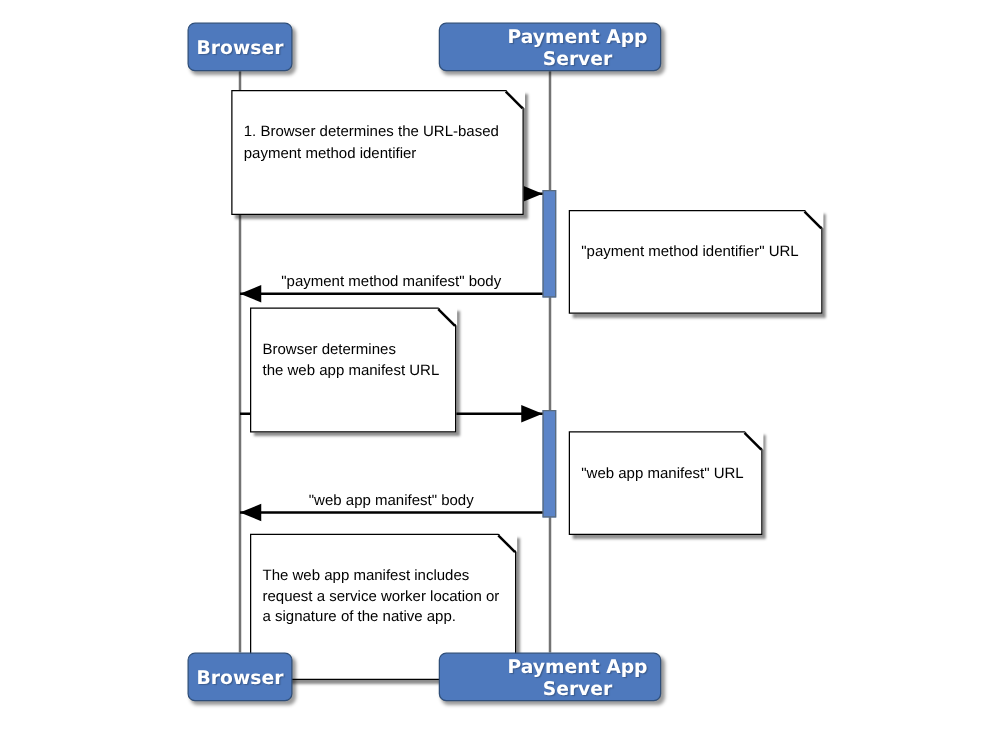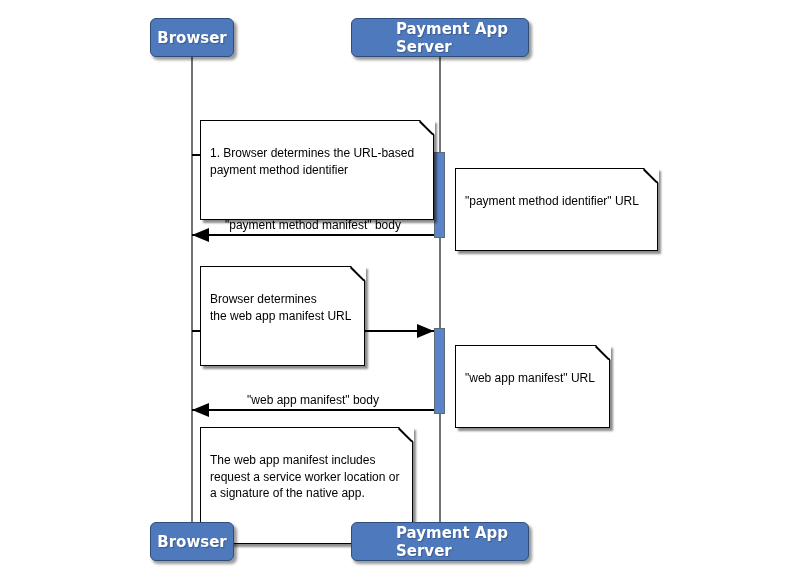--- a/index.html
+++ b/index.html
@@ -22,20 +22,21 @@
     box-shadow: 2.5px 3px 3px rgba(0,0,0,0.40);
     color: #ffffff;
     font-family: "DejaVu Sans", sans-serif;
     font-weight: bold;
     font-size: 15px;
     display: flex;
     align-items: center;
     justify-content: center;
     text-shadow: 1px 1px 1px rgba(0,0,0,0.25);
     box-sizing: border-box;
+    text-align: center;
   }
   .actor-browser { left: 150px; width: 84px; }
   .actor-pas     { left: 351px; width: 178px; padding-left: 44px; }
   .actor-top     { top: 18px; }
   .actor-bottom  { top: 522px; }
 
   
   .lifeline {
     position: absolute;
     top: 57px;
@@ -96,23 +97,23 @@
     background: #ffffff;
     border: 1.5px solid #000000;
     box-shadow: 3px 3px 2px rgba(0,0,0,0.45);
     padding: 7px 9px;
     font-size: 12px;
     line-height: 1.4;
     color: #000000;
     white-space: pre-line;
     box-sizing: border-box;
   }
-  .note-1 { left: 200px; top: 72px;  width: 234px; margin-top: 48px; }
+  .note-1 { left: 185px; top: 72px;  width: 234px; }
   .note-2 { left: 455px; top: 168px; width: 203px; }
-  .note-3 { left: 200px; top: 266px; width: 165px; }
+  .note-3 { left: 200px; top: 246px; width: 165px; }
   .note-4 { left: 455px; top: 345px; width: 155px; }
   .note-5 { left: 200px; top: 427px; width: 213px; }
   .fold-cover {
     position: absolute;
     top: -2px; right: -2px;
     width: 16px; height: 16px;
     background: #ffffff;
     clip-path: polygon(0 0, 100% 0, 100% 100%);
   }
   .fold-line {

